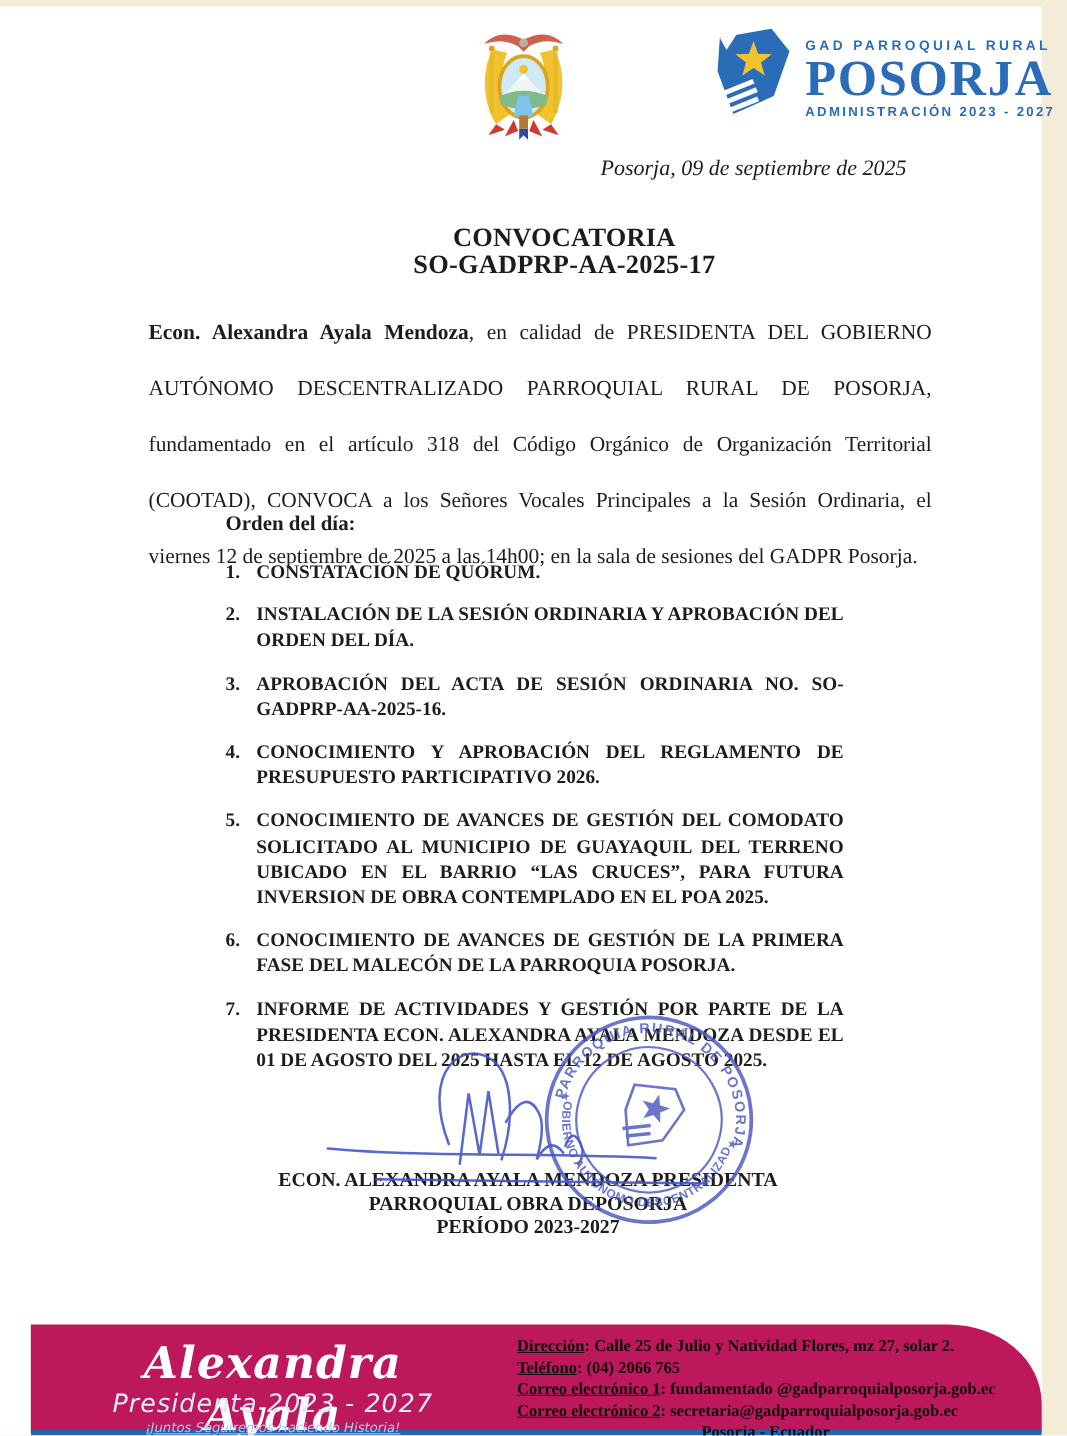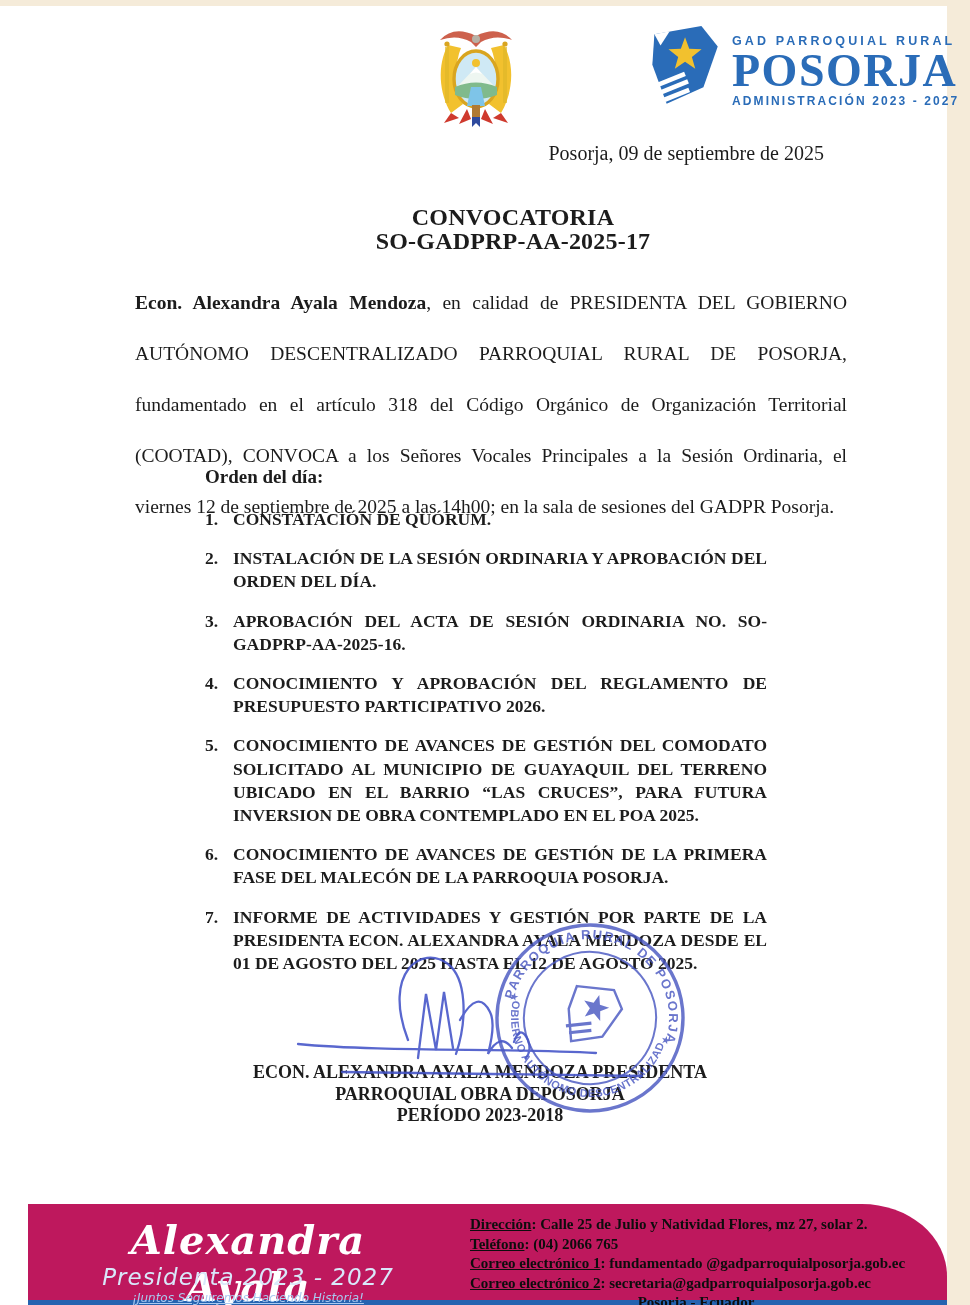--- a/index.html
+++ b/index.html
@@ -19,21 +19,21 @@
   
   .coat { position:absolute; left:426px; top:22px; width:100px; height:108px; }
   .logo { position:absolute; left:642px; top:24px; width:268px; height:100px; display:flex; }
   .logo-shield { width:82px; height:94px; flex:0 0 auto; }
   .logo-text { margin-left:8px; padding-top:10px; font-family:"Liberation Sans", sans-serif; color:#2a6cb8; }
   .logo-top    { font-weight:bold; font-size:12.5px; letter-spacing:3.1px; white-space:nowrap; }
   .logo-name   { font-family:"Liberation Serif", serif; font-weight:bold; font-size:46px; line-height:46px; letter-spacing:1.5px; }
   .logo-bottom { font-weight:bold; font-size:12px; letter-spacing:2.1px; white-space:nowrap; }
 
   
-  .date-line { position:absolute; left:0; top:142px; width:824px; text-align:right; font-size:20px; }
+  .date-line { position:absolute; left:0; top:142px; width:824px; text-align:right; font-size:20px;font-style:italic; }
   .title-block { position:absolute; left:213px; top:206px; width:600px; text-align:center;
                  font-weight:bold; font-size:24px; line-height:23.5px; letter-spacing:.2px; }
   .body-par { position:absolute; left:135px; top:277px; width:712px;
               font-size:19.5px; line-height:51px; text-align:justify; }
   .agenda-heading { position:absolute; left:205px; top:466px; font-weight:bold; font-size:19px; }
   .agenda { position:absolute; left:205px; top:508px; width:562px; list-style:none; counter-reset:item; }
   .agenda li { position:relative; padding-left:28px; margin-bottom:16px; counter-increment:item;
                font-weight:bold; font-size:17.5px; line-height:23.2px; text-align:justify; }
   .agenda li::before { content:counter(item) "."; position:absolute; left:0; font-weight:bold; }
   .agenda li:last-child { margin-top:14px; }
@@ -157,21 +157,21 @@
         <line x1="14" y1="55" x2="46" y2="55"></line>
         <line x1="17" y1="64" x2="45" y2="64"></line>
       </g>
     </g>
   </g>
 </svg>
 
 <div class="sig-block">
   <div>ECON. ALEXANDRA AYALA MENDOZA PRESIDENTA</div>
   <div>PARROQUIAL OBRA DEPOSORJA</div>
-  <div>PERÍODO 2023-2018</div>
+  <div>PERÍODO 2023-2027</div>
 </div>
 
 <div class="footer">
   <div class="f-name">Alexandra Ayala</div>
   <div class="f-role">Presidenta 2023 - 2027</div>
   <div class="f-slogan">¡Juntos Seguiremos Haciendo Historia!</div>
   <div class="f-contact">
     <div><span class="f-label">Dirección</span><span class="f-value">Calle 25 de Julio y Natividad Flores, mz 27, solar 2.</span></div>
     <div><span class="f-label">Teléfono</span><span class="f-value">(04) 2066 765</span></div>
     <div><span class="f-label">Correo electrónico 1</span><span class="f-value">fundamentado @gadparroquialposorja.gob.ec</span></div>

